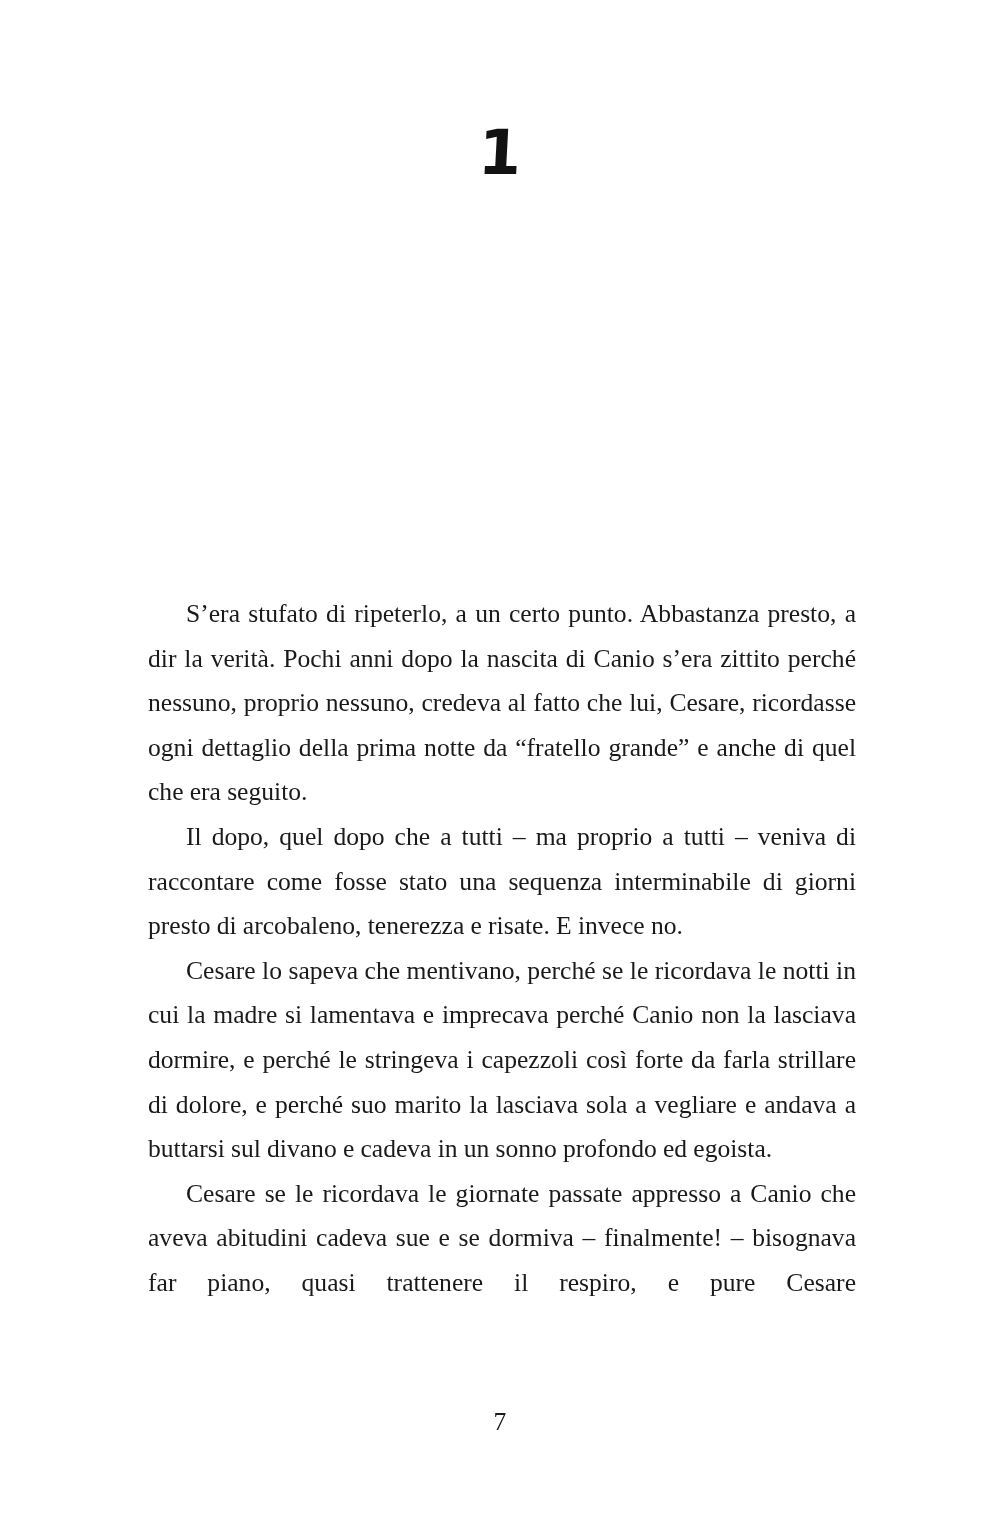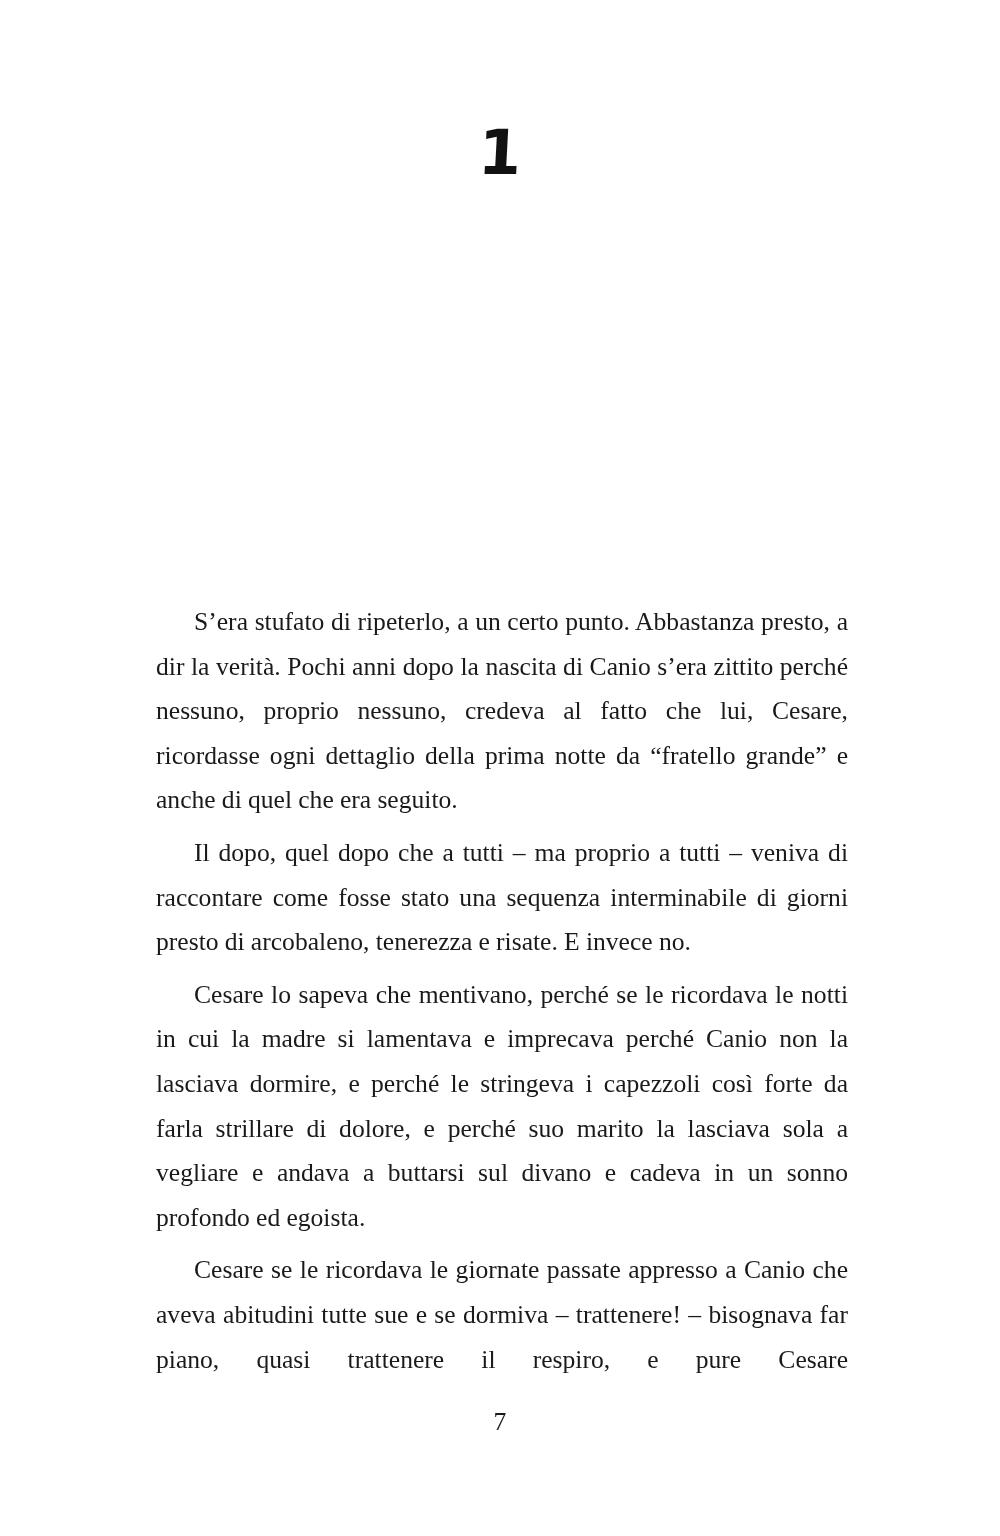--- a/index.html
+++ b/index.html
@@ -46,21 +46,21 @@
     font-size: 25.6px;
     line-height: 44.6px;
     text-align: justify;
     text-justify: inter-word;
     hyphens: manual;
     -webkit-hyphens: manual;
     word-spacing: -0.2px;
   }
 
   .textblock p {
-    margin: 8px;
+    margin: 0;
     text-indent: 38px;
     text-align: justify;
   }
 
   .textblock p:last-of-type {
     
     text-align-last: justify;
   }
 
   
@@ -84,18 +84,18 @@
 <body>
 
 <div class="page">
 
   <div class="chapter-number">1</div>
 
   <div class="textblock">
     <p class="ragged-last">S’era stufato di ripeterlo, a un certo punto. Abbastanza presto, a dir la verità. Pochi anni dopo la nascita di Canio s’era zittito perché nessuno, proprio nessuno, credeva al fatto che lui, Cesare, ricordasse ogni dettaglio della prima notte da “fratello grande” e anche di quel che era seguito.</p>
     <p class="ragged-last">Il dopo, quel dopo che a tutti – ma proprio a tutti – veniva di raccontare come fosse stato una sequenza interminabile di giorni presto di arcobaleno, tenerezza e risate. E invece no.</p>
     <p class="ragged-last">Cesare lo sapeva che mentivano, perché se le ricordava le notti in cui la madre si lamentava e imprecava perché Canio non la lasciava dormire, e perché le stringeva i capezzoli così forte da farla strillare di dolore, e perché suo marito la lasciava sola a vegliare e andava a buttarsi sul divano e cadeva in un sonno profondo ed egoista.</p>
-    <p>Cesare se le ricordava le giornate passate appresso a Canio che aveva abitudini tutte sue e se dormiva – trattenere! – bisognava far piano, quasi trattenere il respiro, e pure Cesare</p>
+    <p>Cesare se le ricordava le giornate passate appresso a Canio che aveva abitudini cadeva sue e se dormiva – finalmente! – bisognava far piano, quasi trattenere il respiro, e pure Cesare</p>
   </div>
 
   <div class="folio">7</div>
 
 </div>
 
 </body></html>

